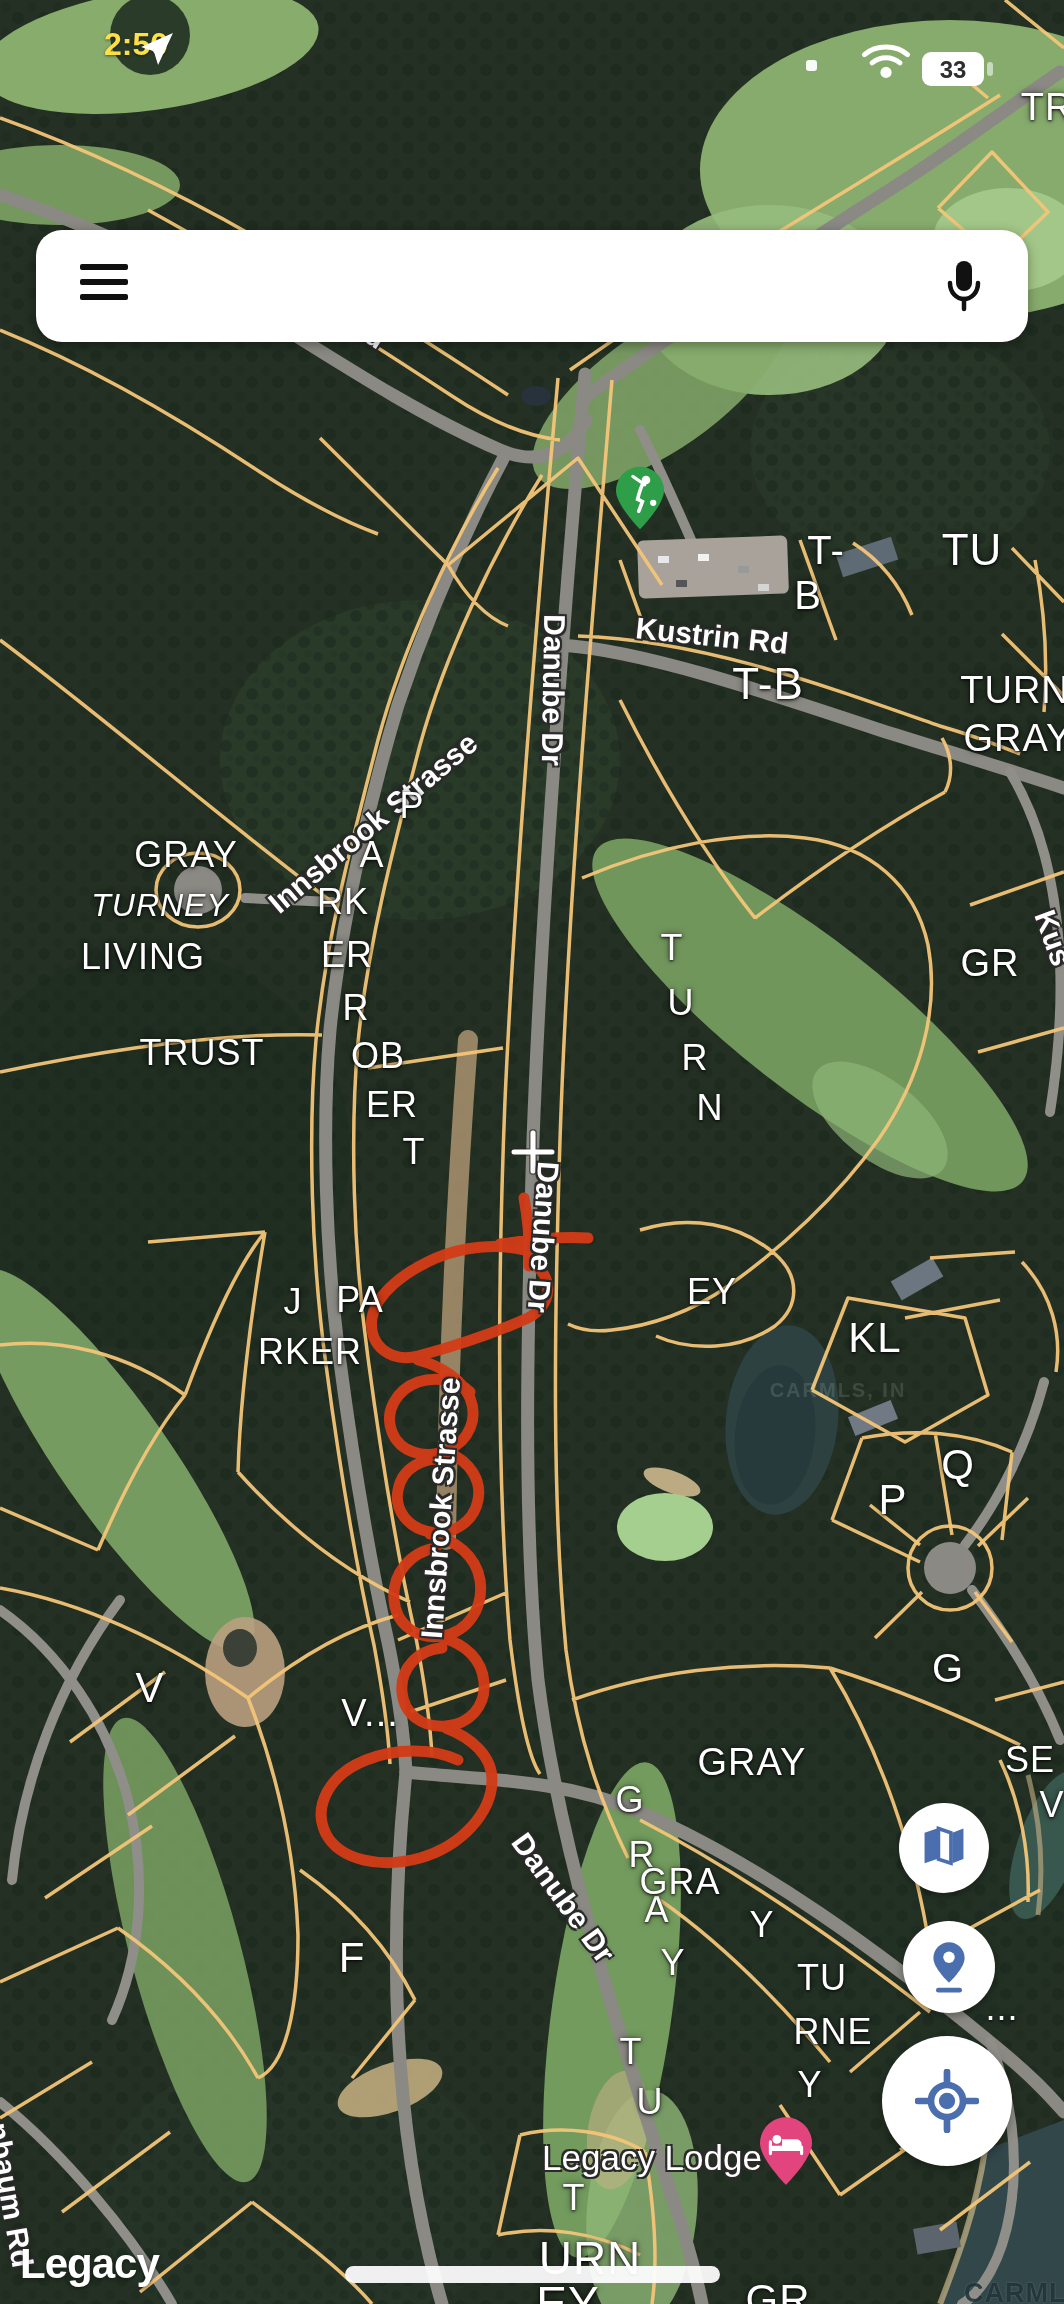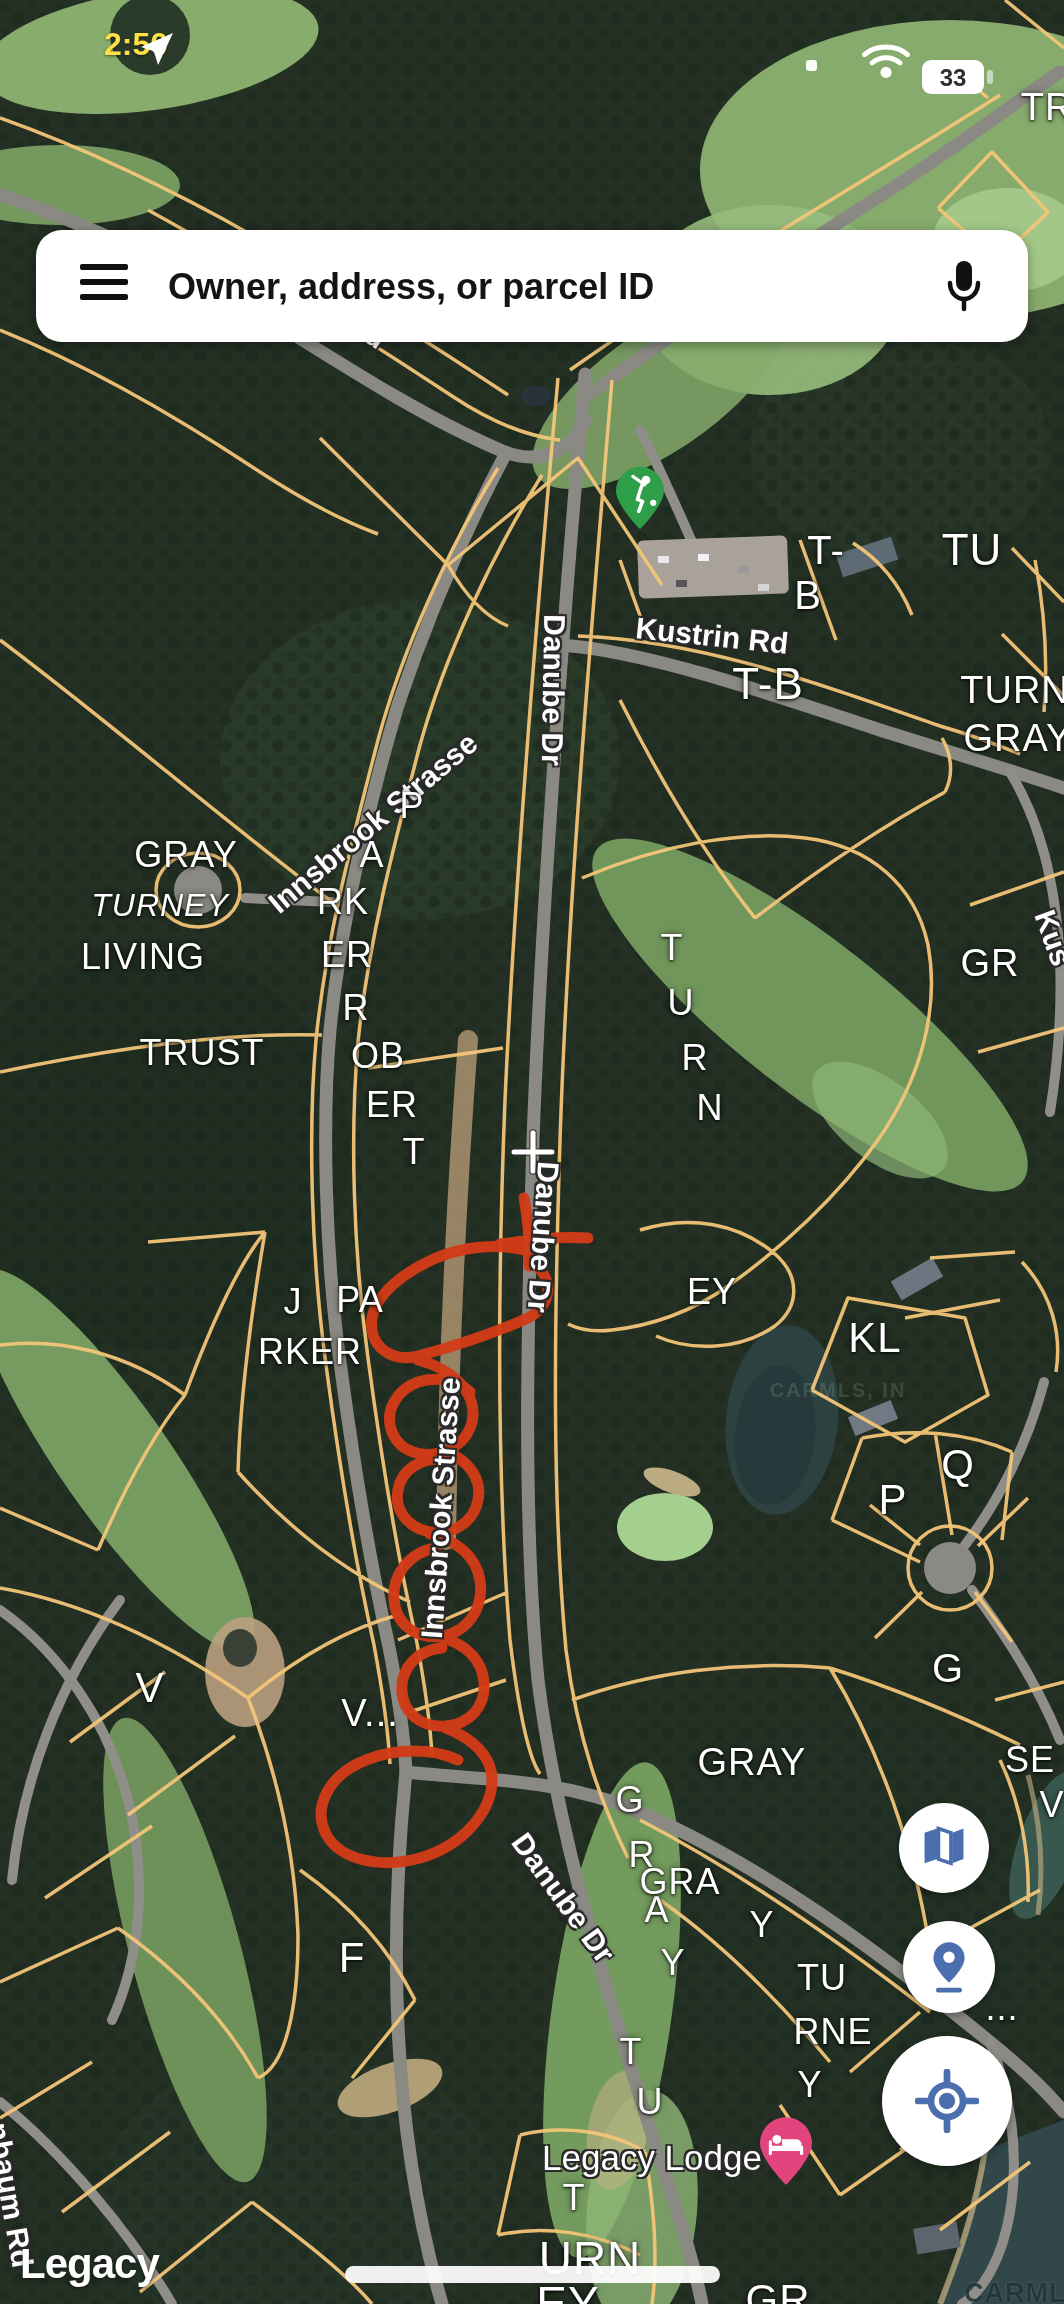--- a/index.html
+++ b/index.html
@@ -18,21 +18,21 @@
     text-shadow:-2px -2px 0 #2a2a2a,2px -2px 0 #2a2a2a,-2px 2px 0 #2a2a2a,2px 2px 0 #2a2a2a;}
   .faint{color:#dfe8df;opacity:.14;font-weight:700;letter-spacing:2px;}
 
   
   #statusbar{position:absolute;left:0;top:0;width:100%;height:100px;z-index:10;}
   #time{position:absolute;left:56px;top:26px;font-size:32px;font-weight:700;color:#fde047;
     text-shadow:0 1px 3px rgba(0,0,0,.5);margin-left:48px;}
   #nav-arrow{position:absolute;left:140px;top:32px;}
   #cell-dot{position:absolute;left:806px;top:60px;width:11px;height:11px;border-radius:3px;background:#fff;opacity:.95;}
   #wifi{position:absolute;left:860px;top:42px;}
-  #battery{position:absolute;left:922px;top:60px;width:72px;height:24px;}
+  #battery{position:absolute;left:922px;top:52px;width:72px;height:24px;}
   #battery .body{position:absolute;left:0;top:0;width:62px;height:34px;background:#fff;border-radius:9px;}
   #battery .nub{position:absolute;left:65px;top:10px;width:6px;height:14px;background:rgba(255,255,255,.55);border-radius:3px;}
   #battery .pct{position:absolute;left:0;top:4px;width:62px;text-align:center;font-size:24px;font-weight:700;color:#2e2e2e;}
 
   
   #searchbar{position:absolute;left:36px;top:230px;width:992px;height:112px;background:#fff;
     border-radius:26px;box-shadow:0 3px 12px rgba(0,0,0,.35);z-index:10;}
   #hamburger{position:absolute;left:44px;top:34px;width:48px;height:44px;cursor:pointer;}
   #hamburger span{display:block;height:6px;background:#0f0f0f;border-radius:2px;margin-bottom:9px;}
   #search-input{position:absolute;left:130px;top:0;width:680px;height:112px;border:none;outline:none;
@@ -338,21 +338,20 @@
       <div class="pct">33</div>
     </div>
   </div>
 
   <div id="searchbar">
     <div id="hamburger">
       <span></span>
         <span></span>
         <span></span>
     </div>
-    <input id="search-input" type="text" placeholder="Owner, address, or parcel ID" style="">
     <div id="mic">
       <svg width="40" height="58" viewBox="0 0 40 56">
         <rect x="12" y="2" width="16" height="30" rx="8" fill="#111"></rect>
         <path d="M6 24 C6 34 13 40 20 40 C27 40 34 34 34 24" stroke="#111" stroke-width="4.5" fill="none" stroke-linecap="round"></path>
         <path d="M20 40 L20 50" stroke="#111" stroke-width="4.5" stroke-linecap="round"></path>
       </svg>
     </div>
   </div>
 
   <div id="fab-map" class="fab">

